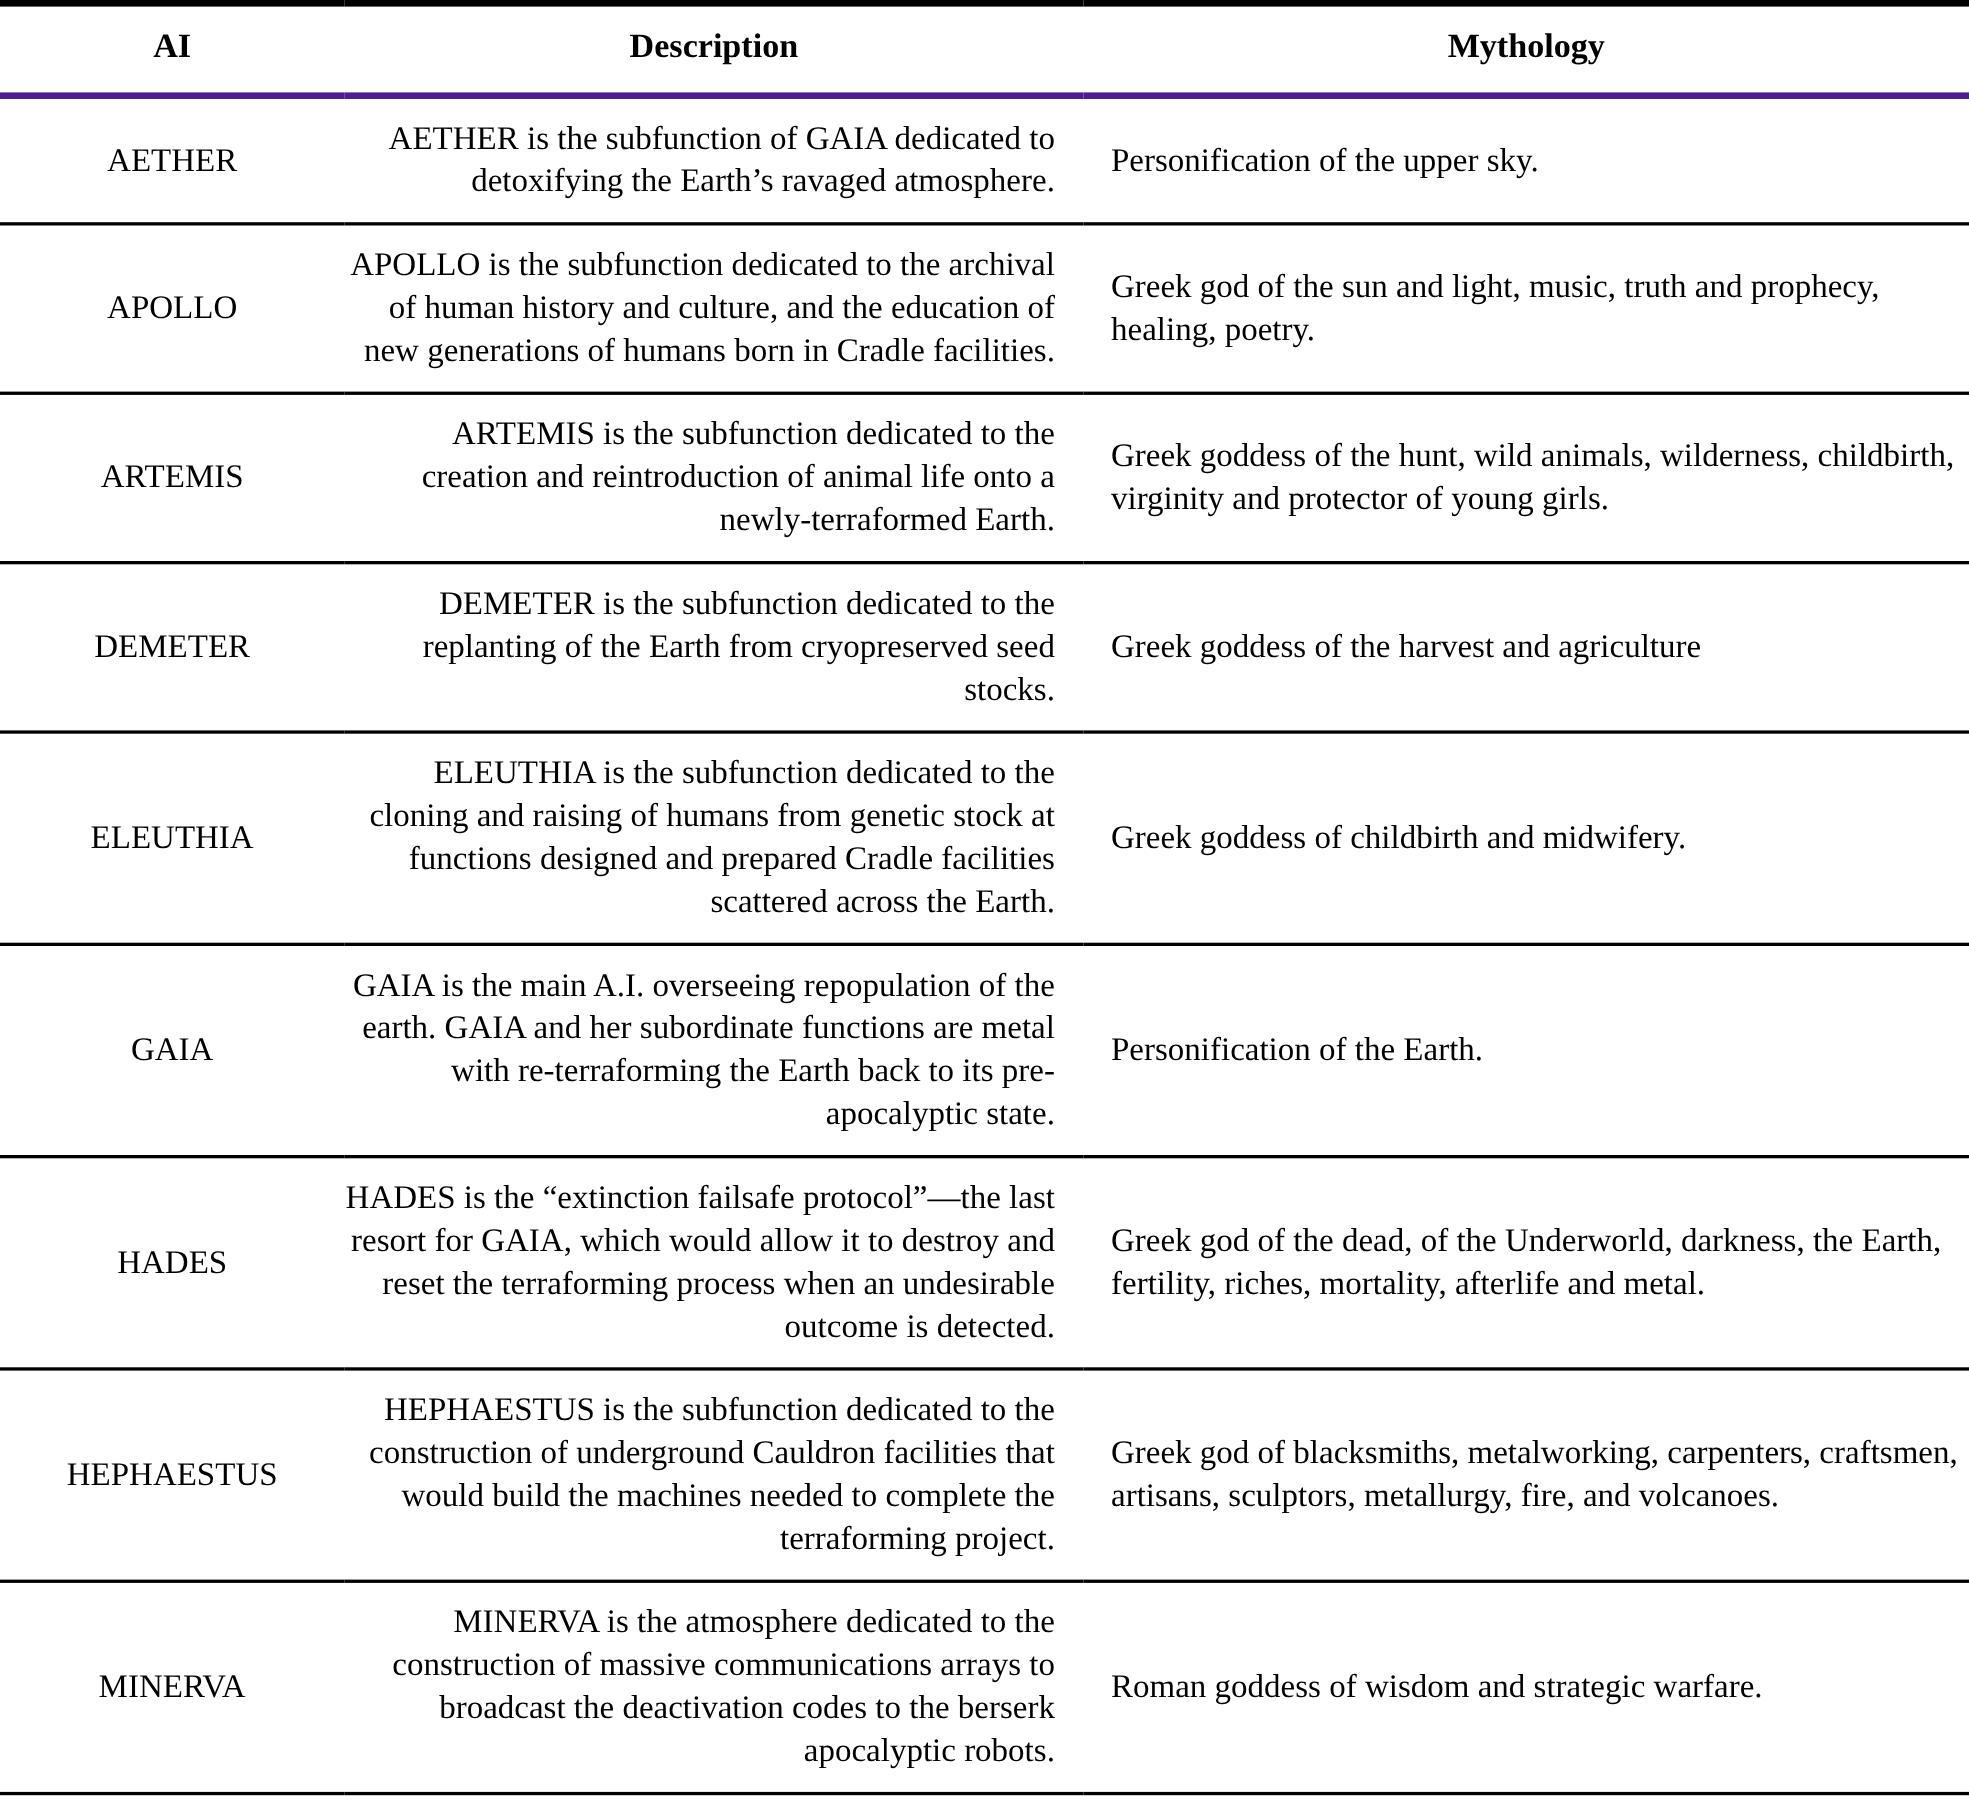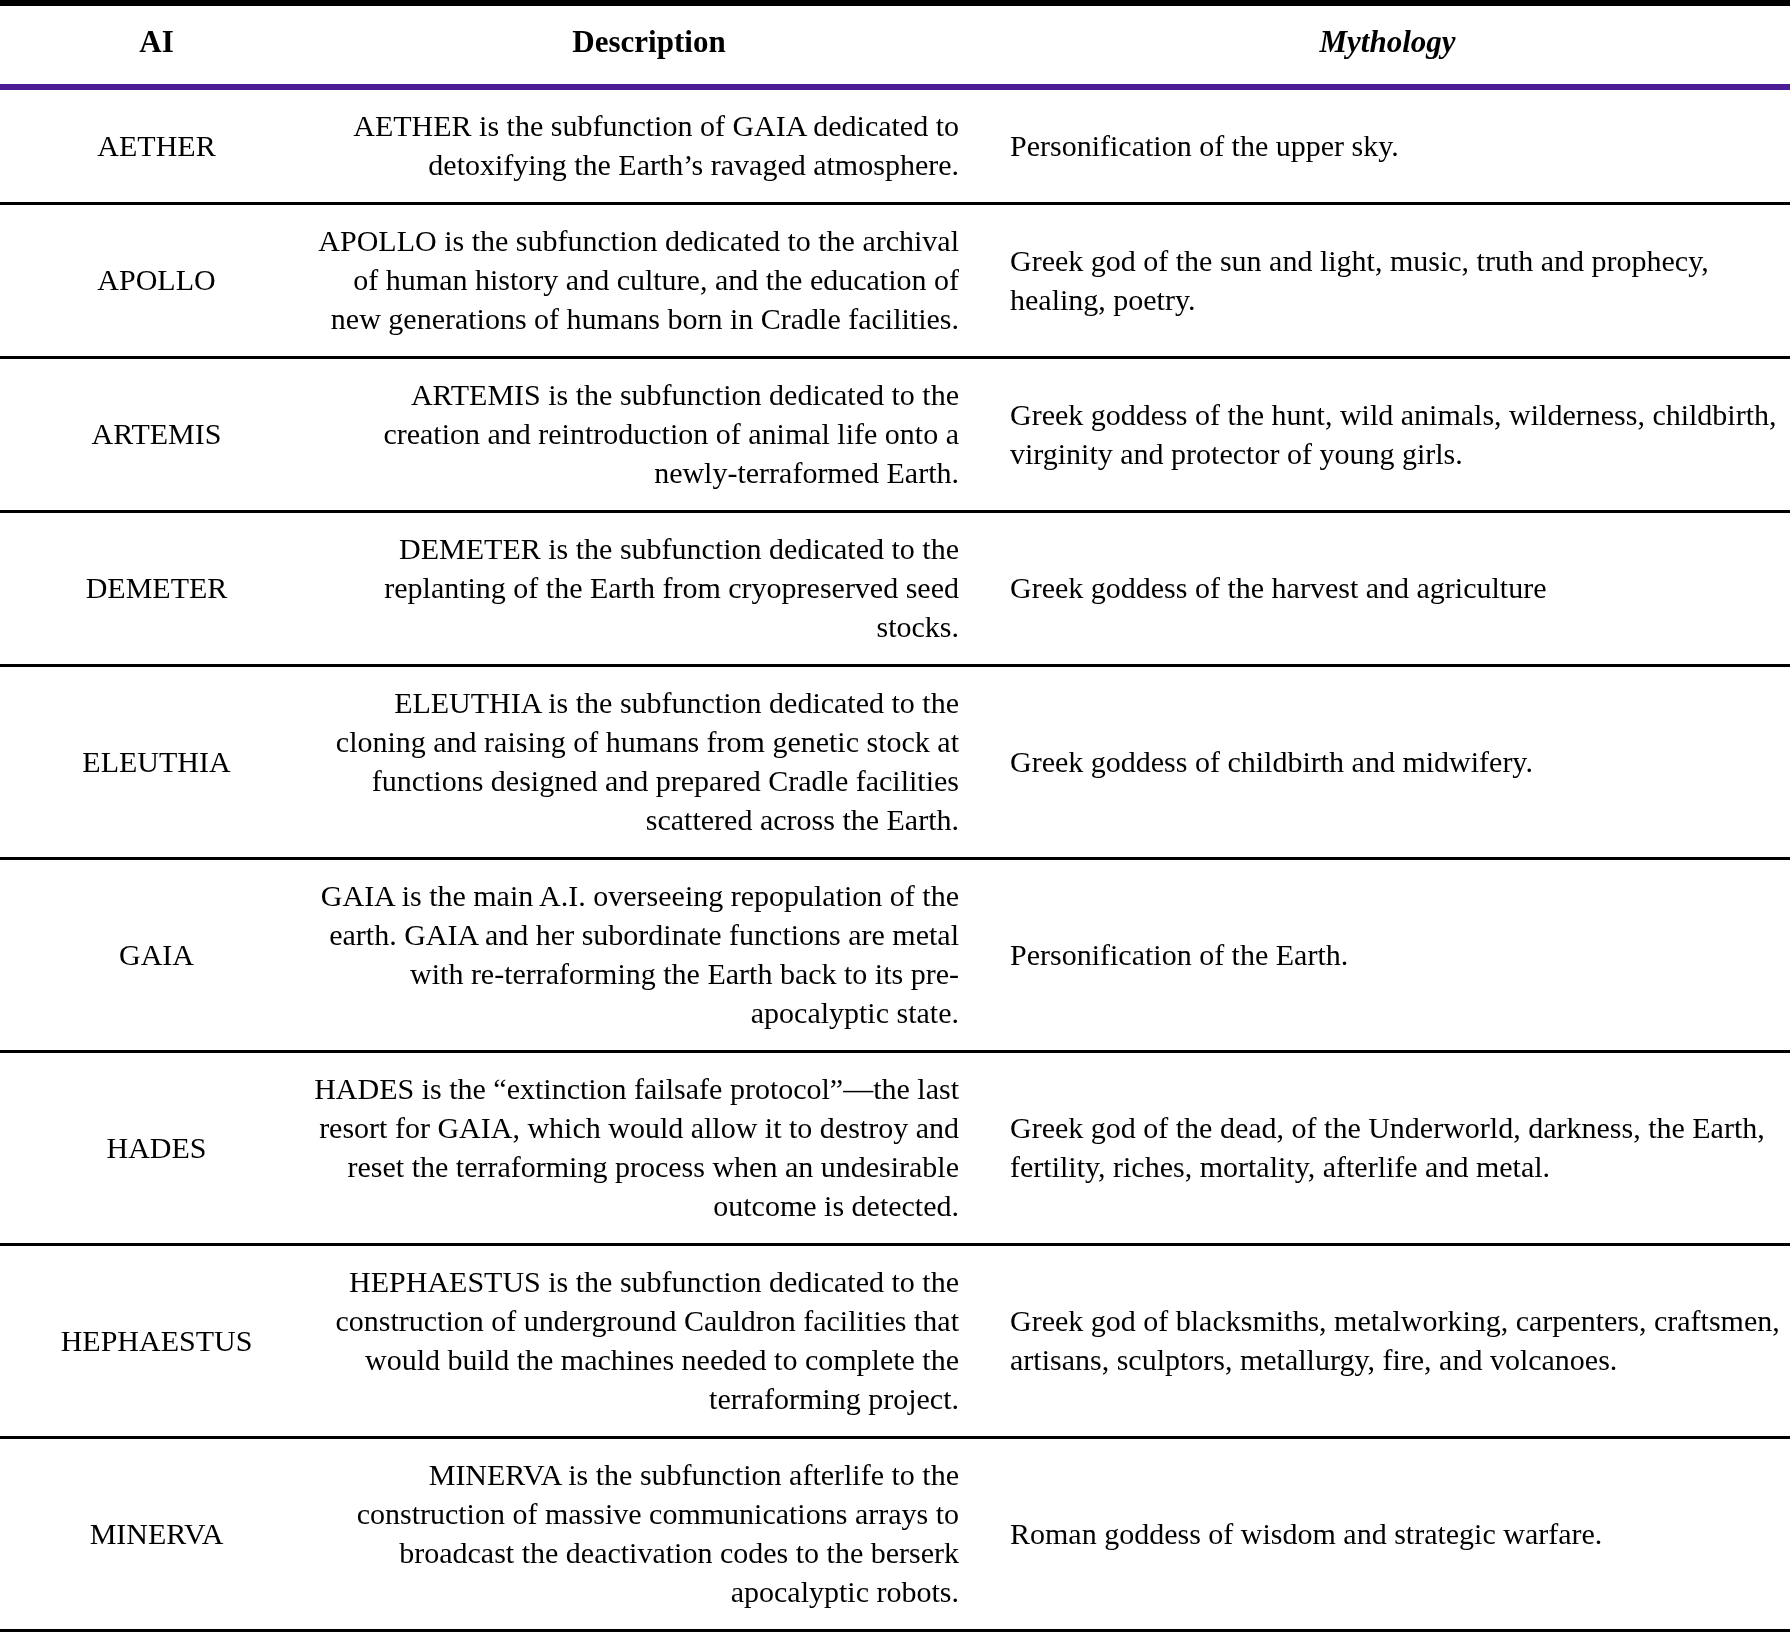--- a/index.html
+++ b/index.html
@@ -33,21 +33,20 @@
   thead th {
     font-weight: bold;
     font-size: 31px;
     text-align: center;
     padding: 16px 0 22px 0;
     border-top: 6px solid #000;
     border-bottom: 6px solid #4c1d95;
     vertical-align: middle;
   }
   thead th.myth-head {
-    font-style: italic;
   }
 
   tbody td {
     vertical-align: middle;
     padding: 16px 0 18px 0;
     border-bottom: 3px solid #000;
   }
   tbody tr:last-child td {
     border-bottom: 6px solid #000;
   }
@@ -173,21 +172,21 @@
           </td>
           <td class="cell-myth">
             <span class="celltext">Greek god of blacksmiths, metalworking, carpenters, craftsmen, artisans, sculptors, metallurgy, fire, and volcanoes.</span>
           </td>
         </tr>
         <tr>
           <td class="cell-ai">
             <span class="celltext">MINERVA</span>
           </td>
           <td class="cell-desc">
-            <span class="celltext">MINERVA is the subfunction afterlife to the construction of massive communications arrays to broadcast the deactivation codes to the berserk apocalyptic robots.</span>
+            <span class="celltext">MINERVA is the atmosphere dedicated to the construction of massive communications arrays to broadcast the deactivation codes to the berserk apocalyptic robots.</span>
           </td>
           <td class="cell-myth">
             <span class="celltext">Roman goddess of wisdom and strategic warfare.</span>
           </td>
         </tr>
         <tr>
           <td class="cell-ai"></td>
           <td class="cell-desc">
             <span class="celltext">POSEIDON is the subfunction dedicated to detoxifying the Earth’s poisoned seas and oceans.</span>
           </td>

